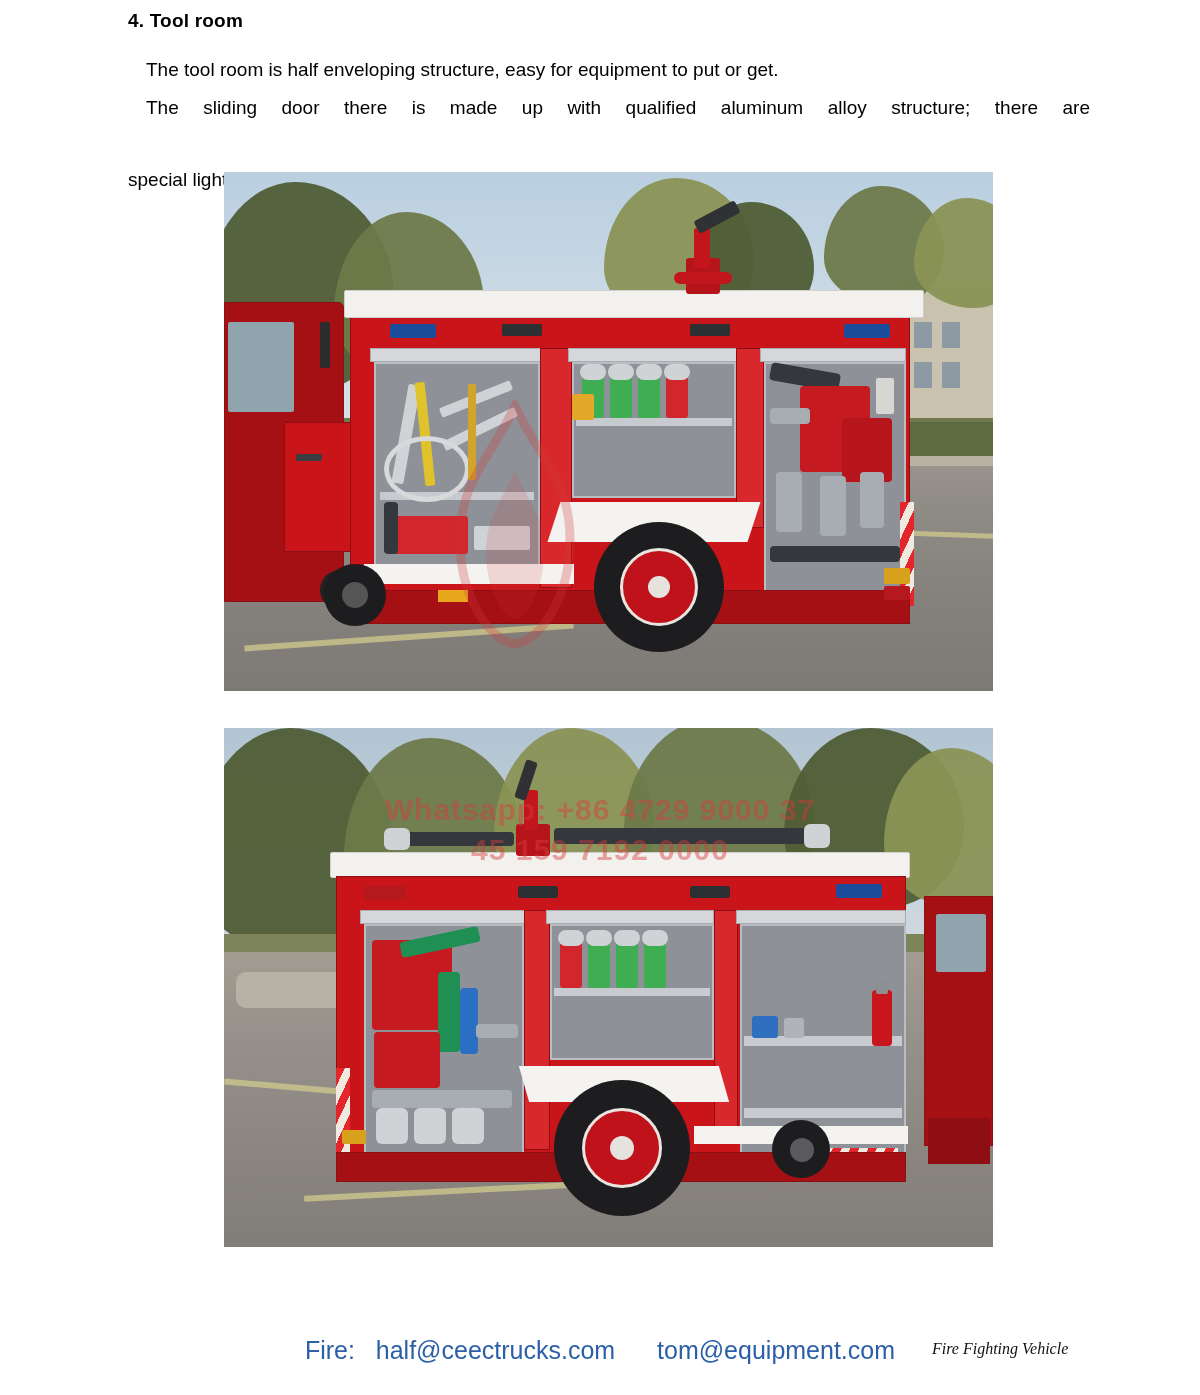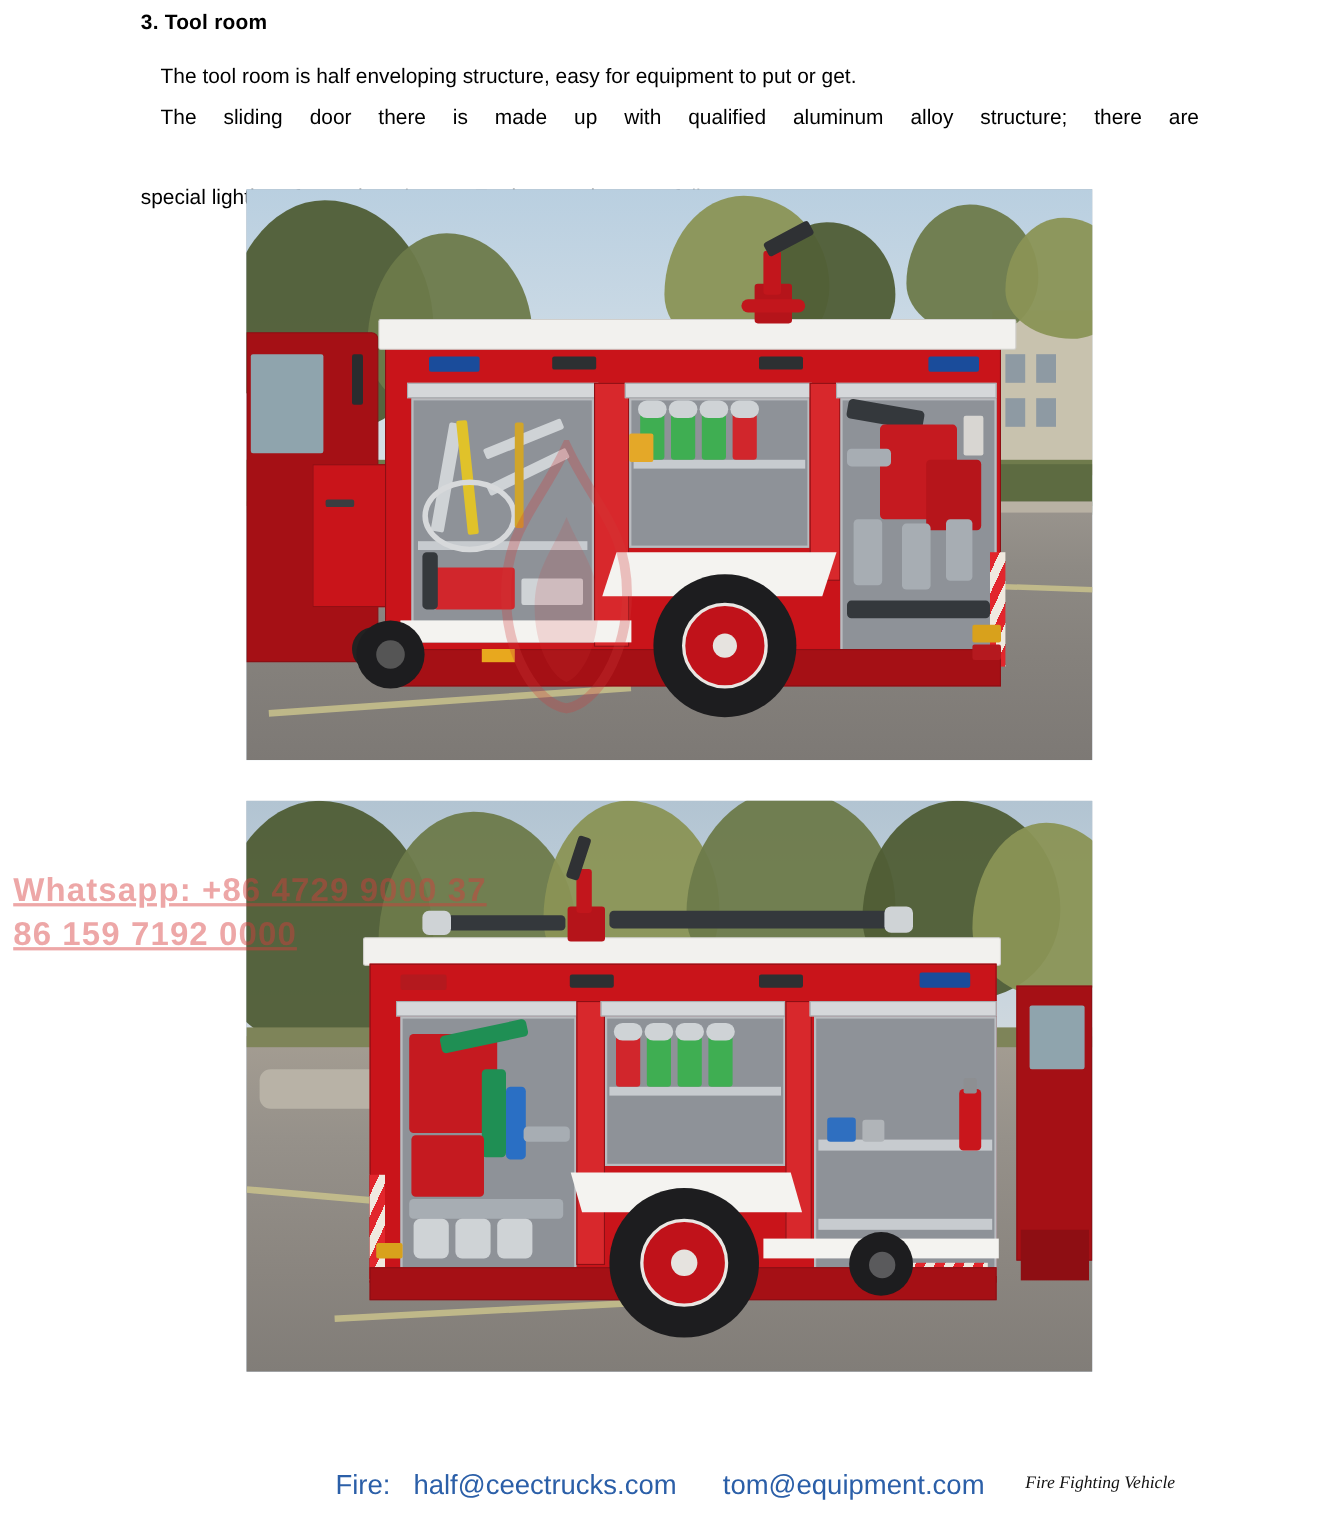--- a/index.html
+++ b/index.html
@@ -260,32 +260,31 @@
     text-align: center;
     font-size: 78px;
     font-weight: bold;
     letter-spacing: 14px;
     color: rgba(120,120,120,0.33);
     pointer-events: none;
     white-space: nowrap;
   }
   .wm-phone {
     position: absolute;
-    left: 12px;
+    left: 0;
     right: 0;
     top: 790px;
-    text-align: left;
+    text-align: center;
     font-size: 30px;
     font-weight: bold;
     color: rgba(214,60,60,0.45);
     letter-spacing: 1px;
     line-height: 40px;
     pointer-events: none;
     white-space: nowrap;
-    text-decoration: underline;
   }
   .wm-flame {
     position: absolute;
     left: 430px;
     top: 400px;
     width: 170px;
     height: 250px;
     pointer-events: none;
     opacity: .28;
   }
@@ -312,21 +311,21 @@
     font-style: italic;
     font-size: 16px;
     color: #111;
   }
 </style>
 </head>
 <body>
 
 <div class="page">
 
-  <div class="heading">3. Tool room</div>
+  <div class="heading">4. Tool room</div>
 
   <div class="para para1">The tool room is half enveloping structure, easy for equipment to put or get.</div>
 
   <div class="para para2">
     <span class="just-line">The sliding door there is made up with qualified aluminum alloy structure; there are</span>
     <span>special lightings for each tool room. Equipment shown as follow:</span>
   </div>
 
   <div class="photo photo1">
     <div class="scene">
@@ -520,21 +519,21 @@
       <div class="rim" style="left:358px;top:380px;width:80px;height:80px;"></div>
       <div class="hub" style="left:386px;top:408px;width:24px;height:24px;"></div>
       <div class="tire" style="left:548px;top:392px;width:58px;height:58px;"></div>
       <div style="position:absolute;left:566px;top:410px;width:24px;height:24px;background:#5a5a5c;border-radius:50%;"></div>
       <div class="lamp" style="left:118px;top:402px;width:24px;height:14px;background:#d8a11c;"></div>
     </div>
   </div>
 
   <div class="wm-phone">
     <div>Whatsapp:  +86 4729 9000 37</div>
-    <div>86 159 7192 0000</div>
+    <div>45 159 7192 0000</div>
   </div>
 
   <svg class="wm-flame" viewBox="0 0 170 250">
     <path d="M85 6 C60 60 30 80 30 140 C30 195 58 240 85 244 C112 240 140 195 140 140 C140 80 110 60 85 6 Z" fill="none" stroke="#d23a3a" stroke-width="9"></path>
     <path d="M85 70 C70 105 56 118 56 152 C56 186 70 214 85 220 C100 214 114 186 114 152 C114 118 100 105 85 70 Z" fill="#d23a3a" opacity="0.55"></path>
   </svg>
 
   <div class="footer">
     <span>Fire:</span>
     <span>&nbsp;</span>

